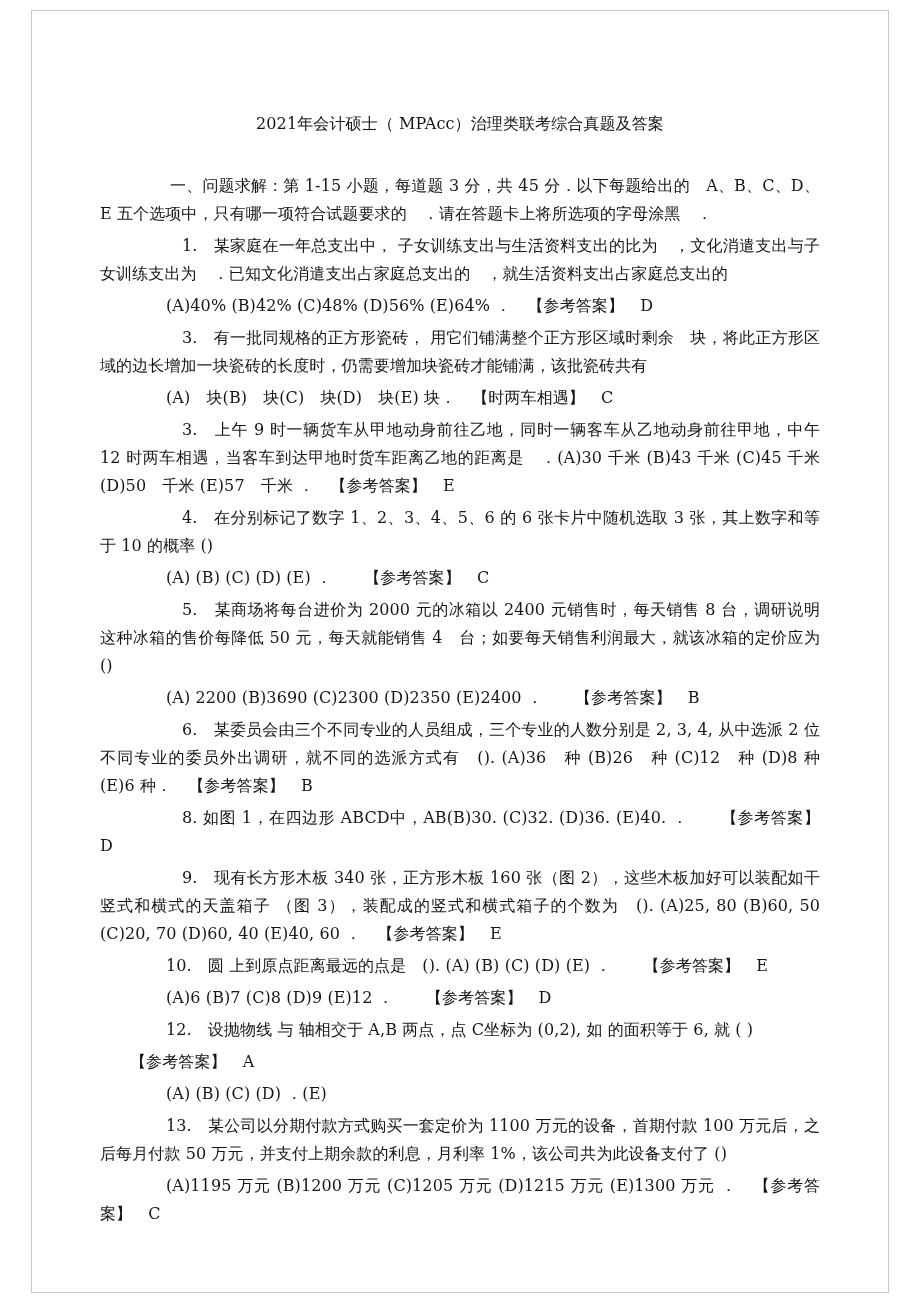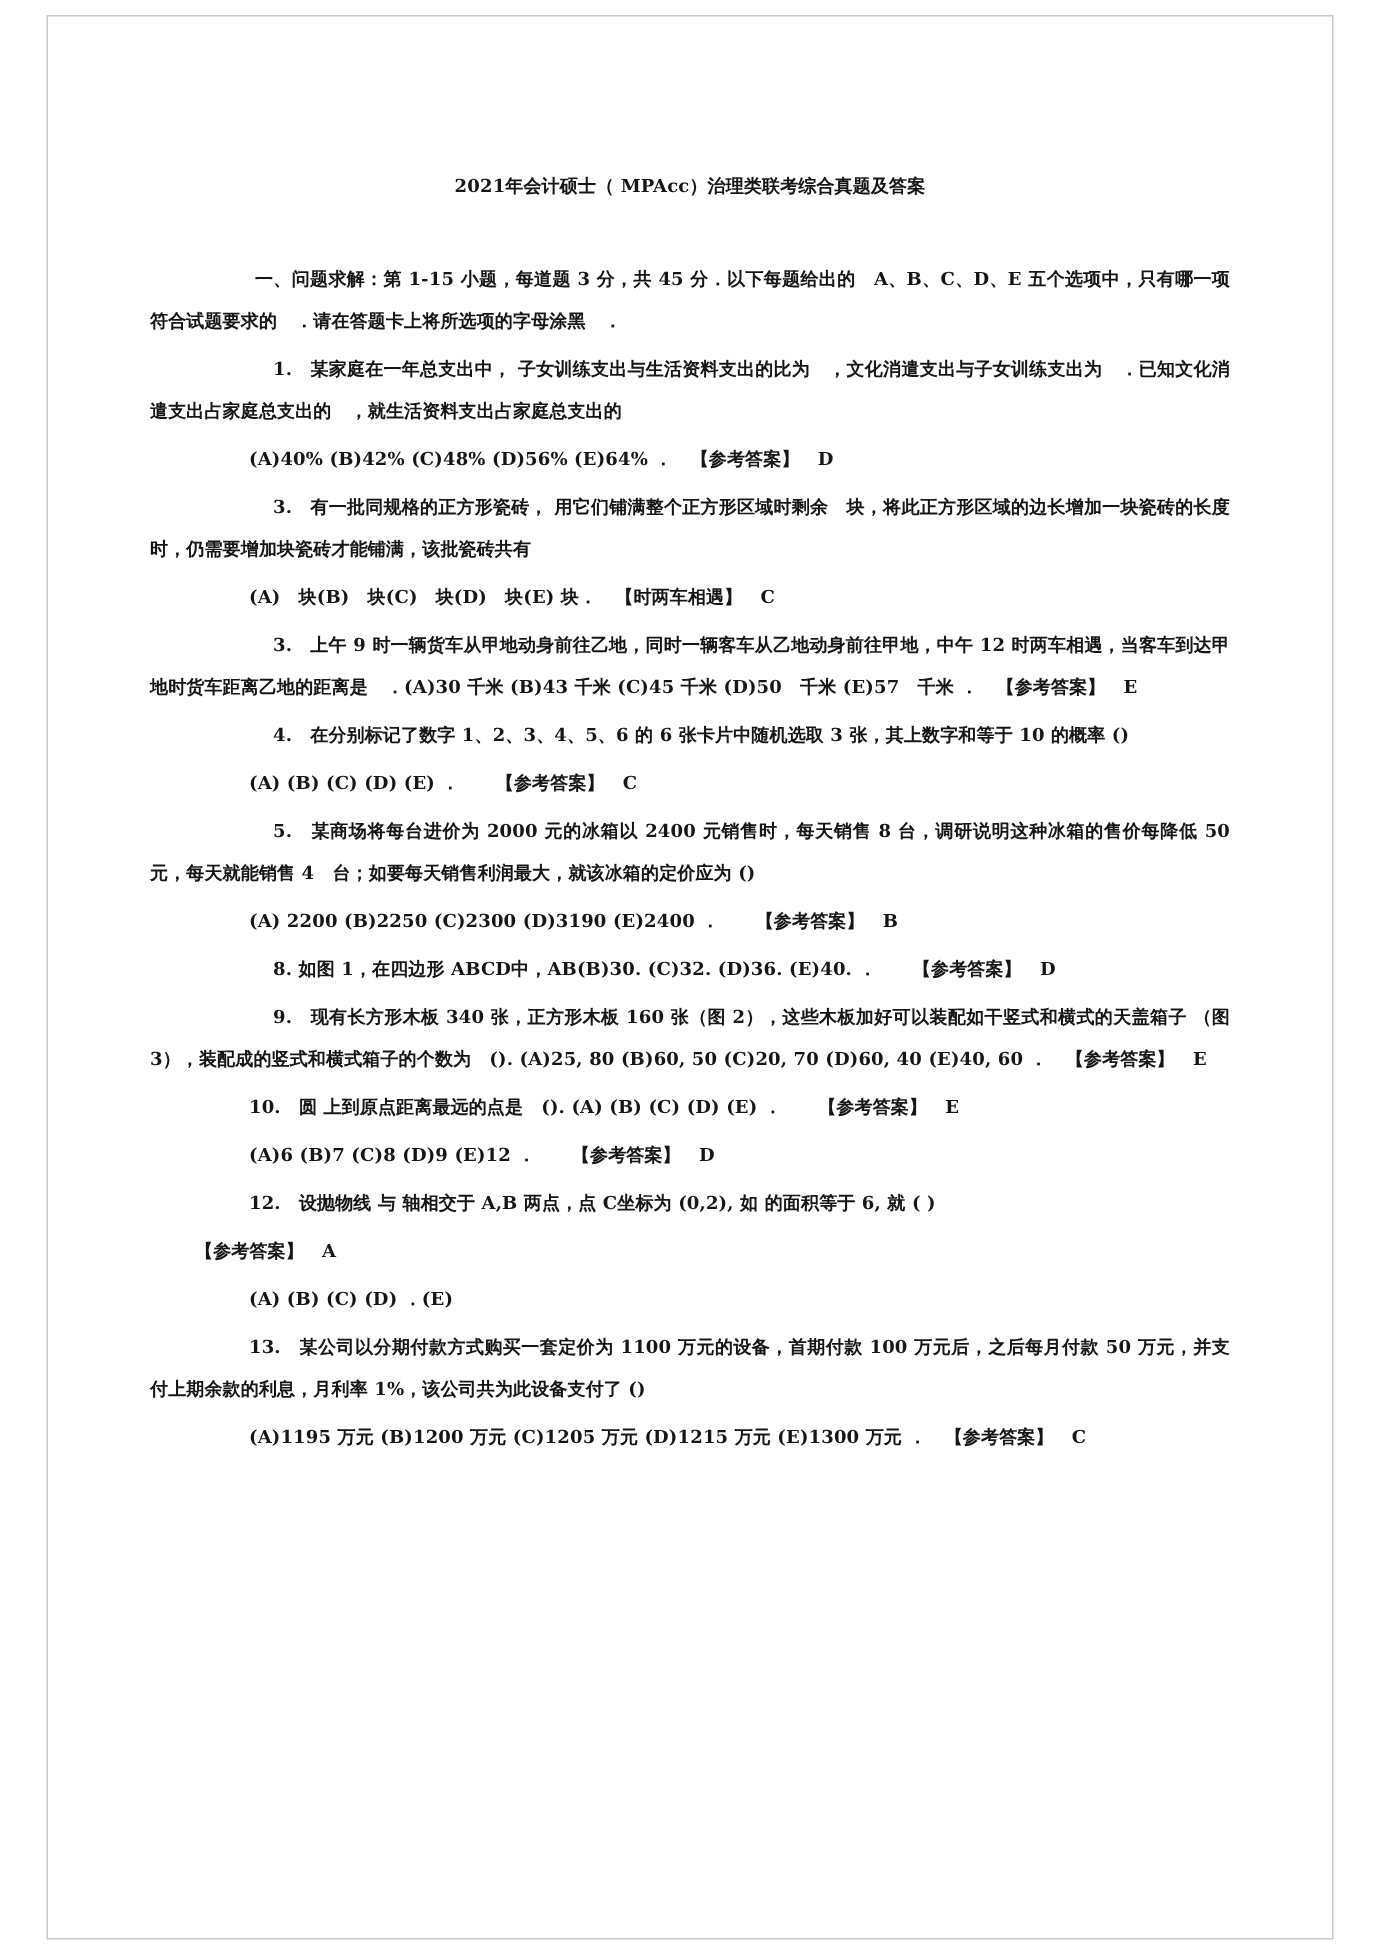--- a/index.html
+++ b/index.html
@@ -23,22 +23,22 @@
     pointer-events: none;
   }
   .content {
     position: absolute;
     left: 100px;
     top: 110px;
     width: 720px;
   }
   .para {
     margin: 0 0 4px 0;
-    font-size: 12px;
-    font-weight: bold;
+    font-size: 16px;
+    font-weight: normal;
     line-height: 28px;
     text-align: justify;
     letter-spacing: 0.1px;
   }
   .title {
     text-align: center;
     text-indent: 0;
     margin-bottom: 5px;
   }
   .indent-intro   { text-indent: 70px; margin-top: 34px; }
@@ -64,22 +64,23 @@
 
     <p class="para indent-stem">3.　有一批同规格的正方形瓷砖， 用它们铺满整个正方形区域时剩余　块，将此正方形区域的边长增加一块瓷砖的长度时，仍需要增加块瓷砖才能铺满，该批瓷砖共有</p>
     <p class="para indent-options">(A)　块(B)　块(C)　块(D)　块(E) 块．　【时两车相遇】　C</p>
 
     <p class="para indent-stem">3.　上午 9 时一辆货车从甲地动身前往乙地，同时一辆客车从乙地动身前往甲地，中午 12 时两车相遇，当客车到达甲地时货车距离乙地的距离是　．(A)30 千米 (B)43 千米 (C)45 千米 (D)50　千米 (E)57　千米 ．　【参考答案】　E</p>
 
     <p class="para indent-stem">4.　在分别标记了数字 1、2、3、4、5、6 的 6 张卡片中随机选取 3 张，其上数字和等于 10 的概率 ()</p>
     <p class="para indent-options">(A) (B) (C) (D) (E) ．　　【参考答案】　C</p>
 
     <p class="para indent-stem">5.　某商场将每台进价为 2000 元的冰箱以 2400 元销售时，每天销售 8 台，调研说明这种冰箱的售价每降低 50 元，每天就能销售 4　台；如要每天销售利润最大，就该冰箱的定价应为 ()</p>
-    <p class="para indent-options">(A) 2200 (B)2250 (C)2300 (D)3190 (E)2400 ．　　【参考答案】　B</p>
+    <p class="para indent-options">(A) 2200 (B)3690 (C)2300 (D)2350 (E)2400 ．　　【参考答案】　B</p>
 
+    <p class="para indent-stem">6.　某委员会由三个不同专业的人员组成，三个专业的人数分别是 2, 3, 4, 从中选派 2 位不同专业的委员外出调研，就不同的选派方式有　(). (A)36　种 (B)26　种 (C)12　种 (D)8 种 (E)6 种．　【参考答案】　B</p>
 
 
     <p class="para indent-stem">8. 如图 1，在四边形 ABCD中，AB(B)30. (C)32. (D)36. (E)40. ．　　【参考答案】　D</p>
 
     <p class="para indent-stem">9.　现有长方形木板 340 张，正方形木板 160 张（图 2），这些木板加好可以装配如干竖式和横式的天盖箱子 （图 3），装配成的竖式和横式箱子的个数为　(). (A)25, 80 (B)60, 50 (C)20, 70 (D)60, 40 (E)40, 60 ．　【参考答案】　E</p>
 
     <p class="para indent-stem2">10.　圆 上到原点距离最远的点是　(). (A) (B) (C) (D) (E) ．　　【参考答案】　E</p>
 
     <p class="para indent-options">(A)6 (B)7 (C)8 (D)9 (E)12 ．　　【参考答案】　D</p>
 

